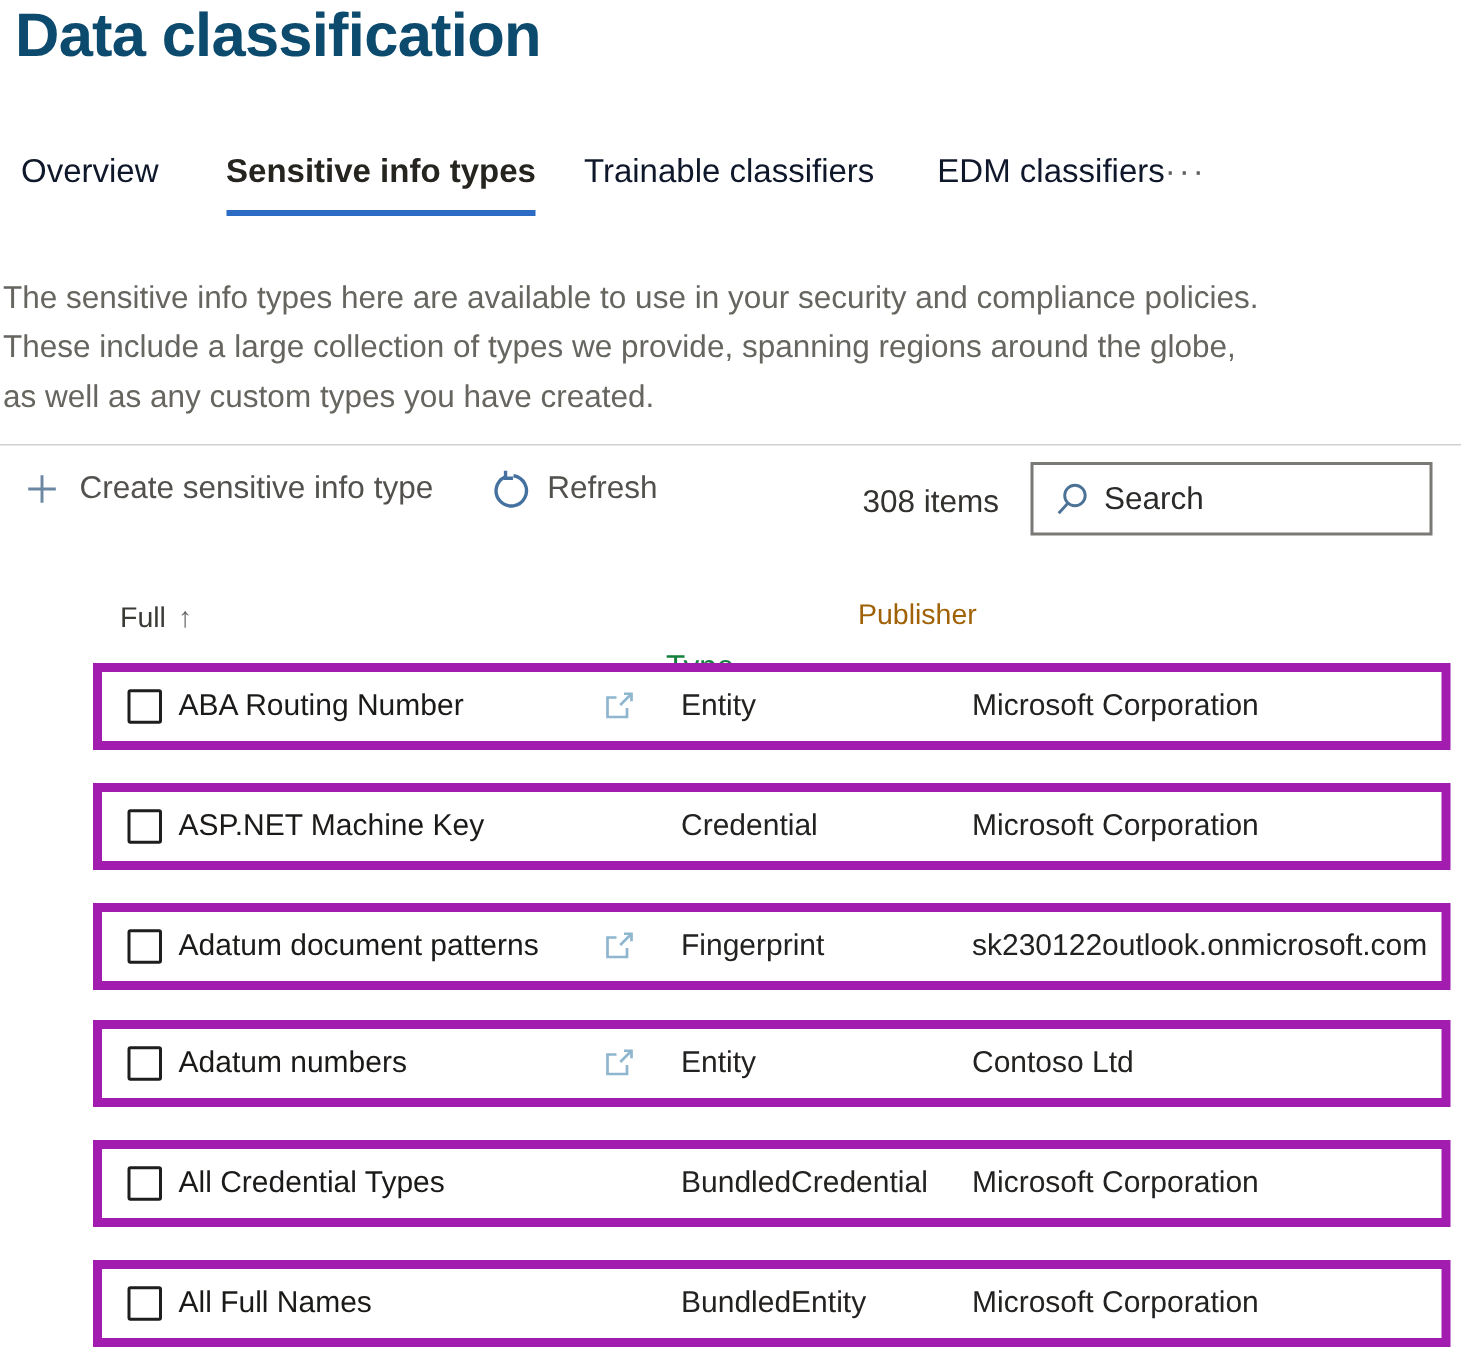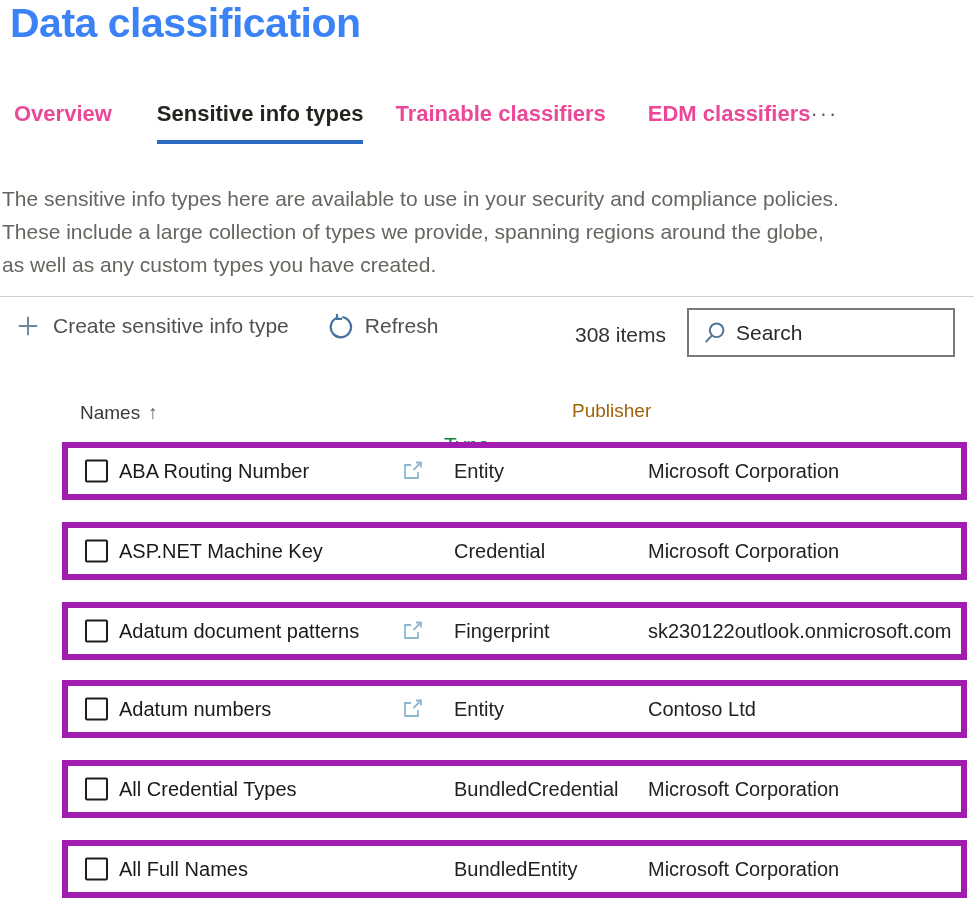--- a/index.html
+++ b/index.html
@@ -3,25 +3,25 @@
 <meta charset="utf-8">
 <style>
   html,body{margin:0;padding:0;background:#ffffff;}
   #app{
     position:relative;width:974px;height:901px;overflow:hidden;
     font-family:"Liberation Sans",sans-serif;color:#201f1e;background:#ffffff;
   }
   
   #page-title{
     position:absolute;left:10px;top:0px;margin:0;
-    font-size:41px;font-weight:700;color:#3b82f6;letter-spacing:-0.5px;
+    font-size:41px;font-weight:700;color:#0c4a6e;letter-spacing:-0.5px;
   }
   
   #tabs{position:absolute;left:14px;top:101px;display:flex;align-items:flex-start;}
-  .tab{font-size:22px;color:#ec4899;padding-bottom:13px;cursor:pointer;white-space:nowrap;font-weight:bold;}
+  .tab{font-size:22px;color:#0f172a;padding-bottom:13px;cursor:pointer;white-space:nowrap;}
   .tab.t0{margin-right:45px;}
   .tab.t1{margin-right:42px;}
   .tab.t2{margin-right:32px;}
   .tab.t3{}
   .tab.active{color:#26241f;font-weight:700;border-bottom:4px solid #2b6bc4;}
   .tab-overflow{font-size:22px;color:#5f5d5b;letter-spacing:2px;cursor:pointer;padding-top:0px;}
   
   #description{position:absolute;left:2px;top:182px;width:965px;
     font-size:21px;line-height:33px;color:#67655f;}
   
@@ -115,21 +115,21 @@
     <span class="icon-box">
       <svg width="26" height="26" viewBox="0 0 24 24">
         <circle cx="13.5" cy="9.5" r="6.3" fill="none" stroke="#4c7396" stroke-width="1.8"></circle>
         <path d="M9 14.5 L3.5 20.5" fill="none" stroke="#4c7396" stroke-width="1.8"></path>
       </svg>
     </span>
     <input id="search-input" type="text" placeholder="Search" style="">
   </div>
 
   <div id="col-name">
-    <span>Names</span><span class="sort-arrow">↑</span>
+    <span>Full</span><span class="sort-arrow">↑</span>
   </div>
   <div id="col-type">Type</div>
   <div id="col-publisher">Publisher</div>
 
   <div class="row r0">
     <span class="checkbox"></span>
     <span class="cell name-cell">ABA Routing Number</span>
     <span class="cell link-cell">
       <svg width="24" height="24" viewBox="0 0 24 24">
         <path d="M17 13 V19 H4 V6 H10" fill="none" stroke="#8fb6cf" stroke-width="1.8"></path>

